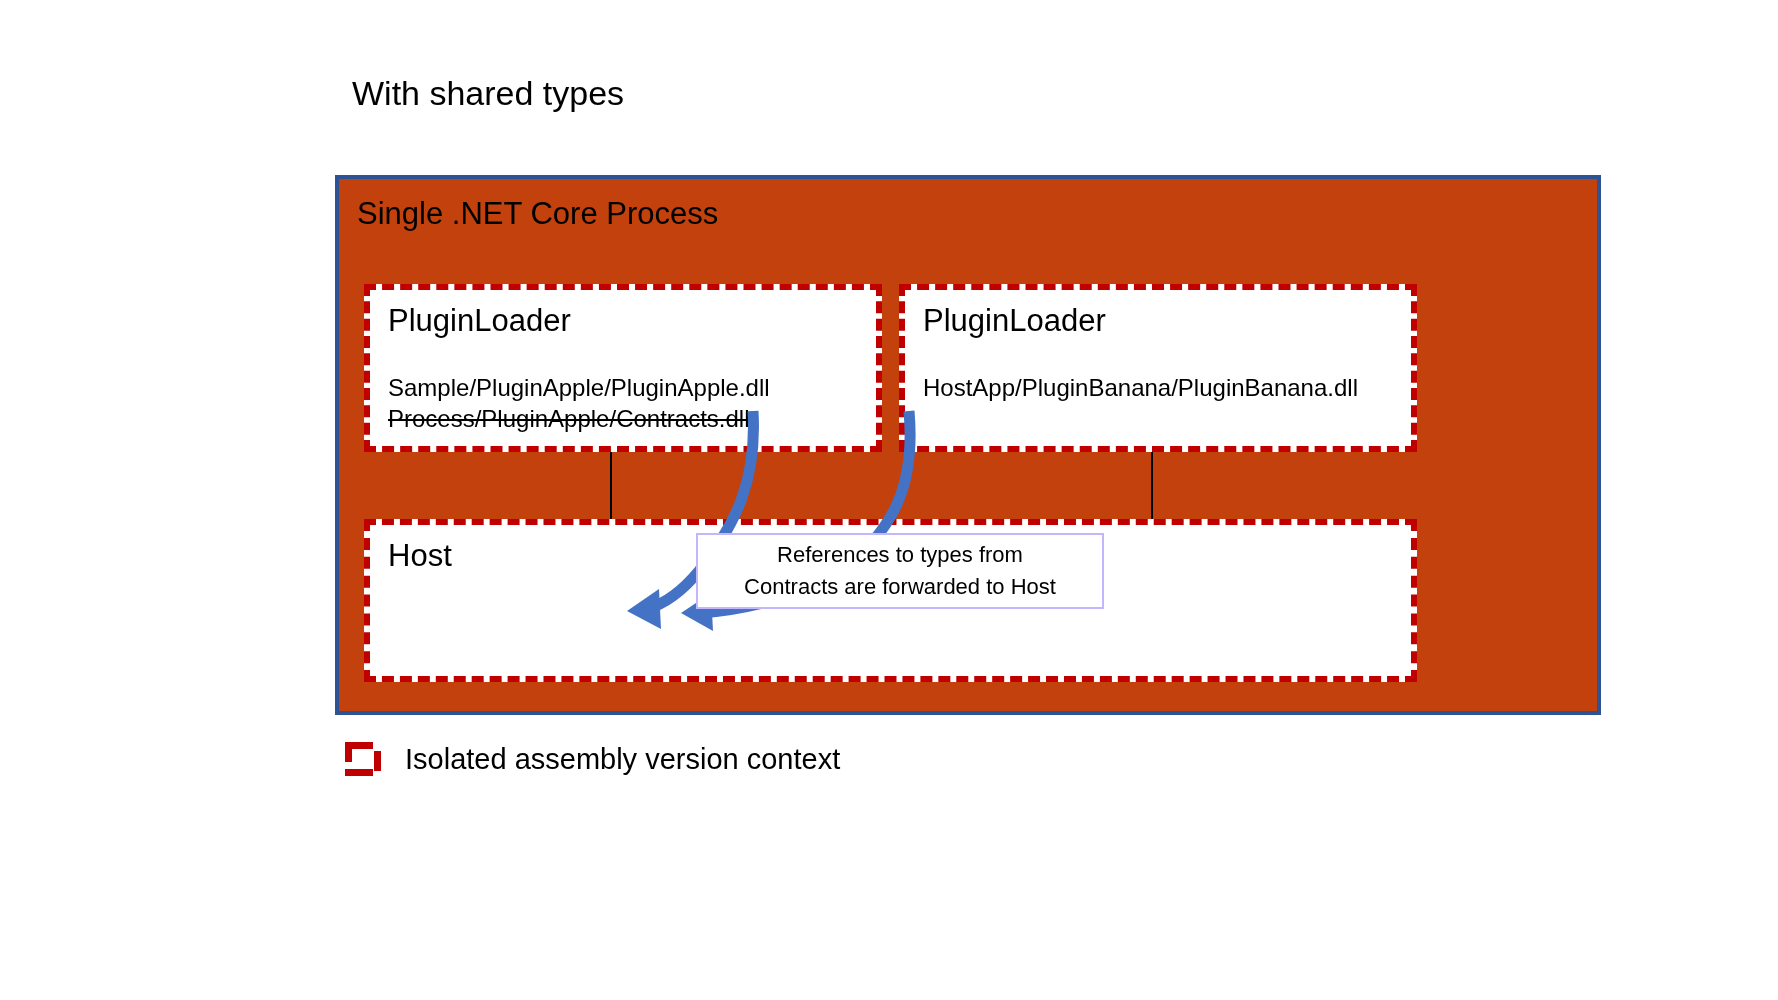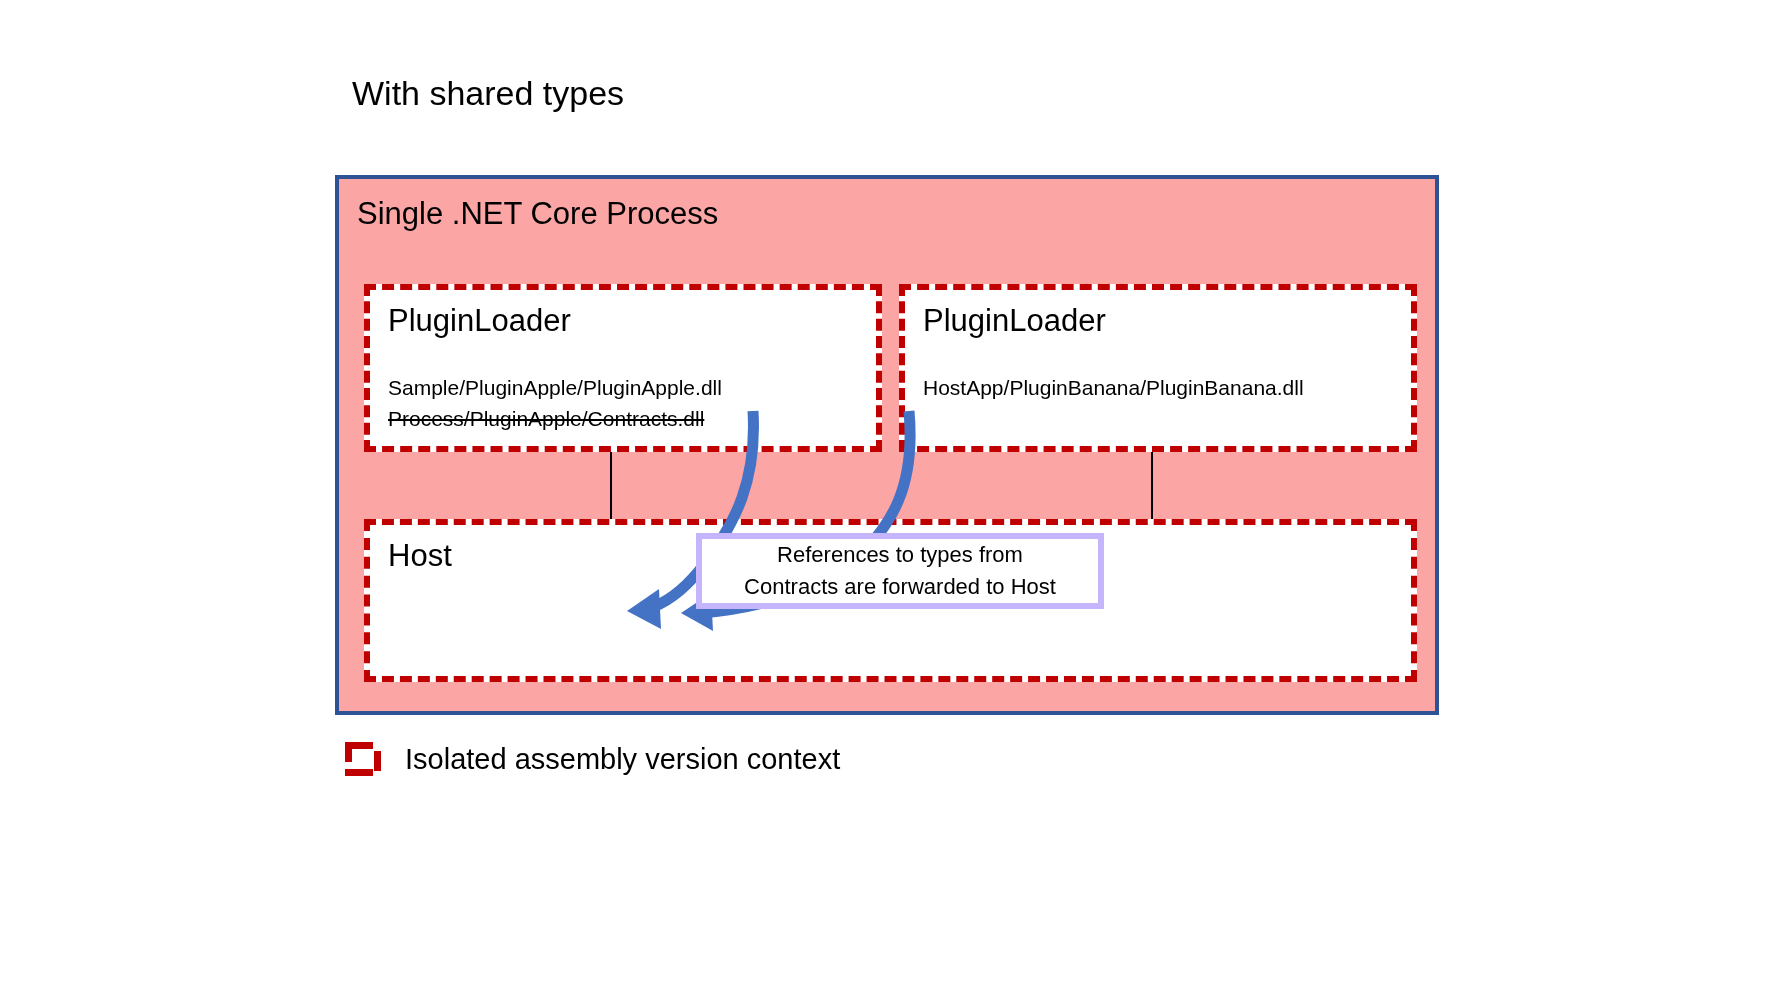--- a/index.html
+++ b/index.html
@@ -31,23 +31,23 @@
     line-height: 42px;
     color: #000000;
     white-space: nowrap;
   }
 
   
   #process-box {
     position: absolute;
     left: 335px;
     top: 175px;
-    width: 1104px;
+    width: 1266px;
     height: 540px;
-    background: #fca5a5;
+    background: #c2410c;
     border: 4px solid #2e5395;
     box-sizing: border-box;
   }
   #process-title {
     position: absolute;
     left: 18px;
     top: 16px;
     font-size: 31px;
     line-height: 38px;
     color: #000000;
@@ -66,21 +66,21 @@
     left: 18px;
     top: 12px;
     font-size: 31px;
     line-height: 38px;
     color: #000000;
     white-space: nowrap;
   }
   .box-lines {
     position: absolute;
     left: 18px;
-    font-size: 21px;
+    font-size: 24px;
     line-height: 31px;
     color: #000000;
     white-space: nowrap;
   }
   .box-lines .line {
     display: block;
   }
   .box-lines .line.strike {
     text-decoration: line-through;
     text-decoration-thickness: 2px;
@@ -114,21 +114,21 @@
   }
 
   
   #callout {
     position: absolute;
     left: 696px;
     top: 533px;
     width: 408px;
     height: 76px;
     background: #ffffff;
-    border: 6px solid #c4b5fd;
+    border: 2px solid #c4b5fd;
     box-sizing: border-box;
     display: flex;
     flex-direction: column;
     align-items: center;
     justify-content: center;
   }
   #callout .note-line {
     display: block;
     font-size: 22px;
     line-height: 32px;

